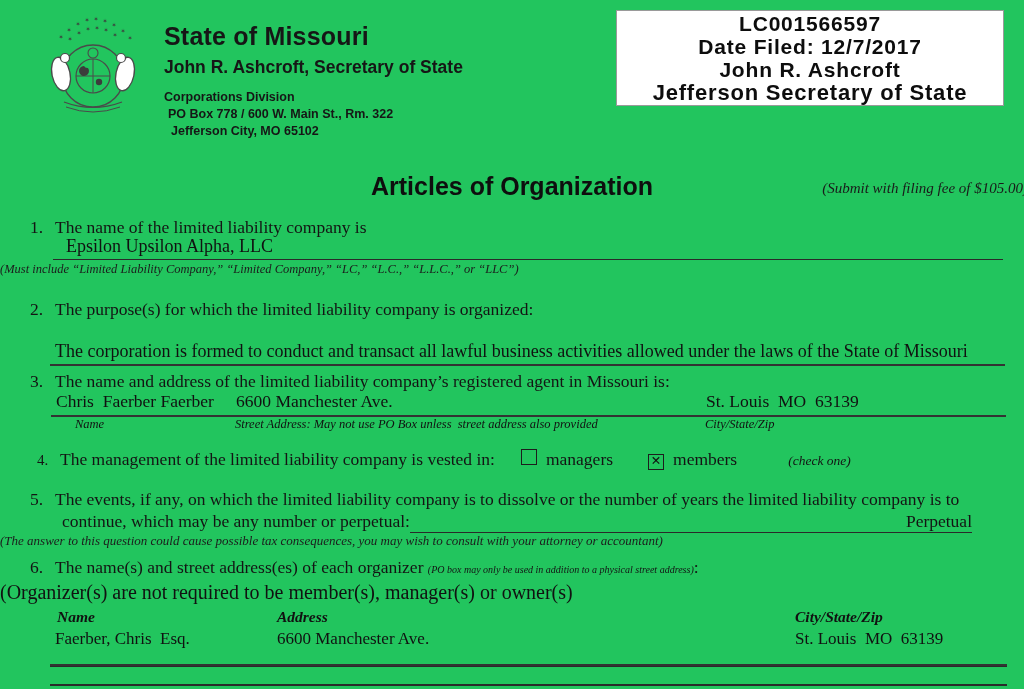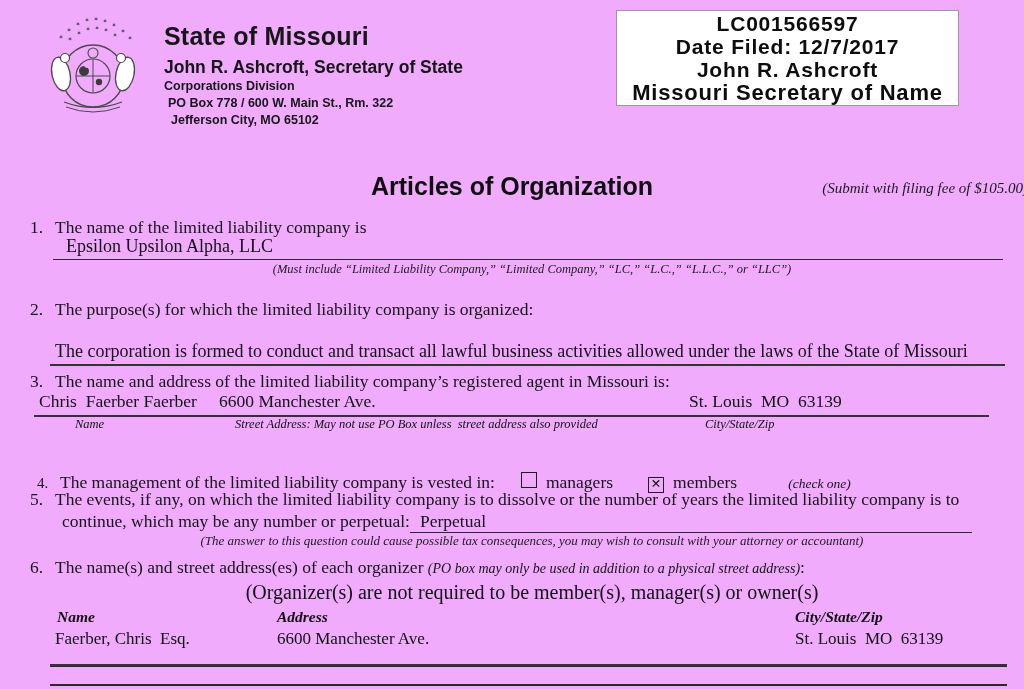--- a/index.html
+++ b/index.html
@@ -1,75 +1,75 @@
 <!DOCTYPE html>
 <html><head>
 <meta charset="utf-8">
 <style>
   * { margin:0; padding:0; box-sizing:border-box; }
   html,body { background:#fff; }
   .page {
-    position:relative; width:1024px; height:689px; background:#f0abfc;
+    position:relative; width:1024px; height:689px; background:#22c55e;
     font-family:"Liberation Serif", serif; color:#111; overflow:hidden;
   }
 
   
   .seal { position:absolute; left:46px; top:12px; width:94px; height:108px; }
   .agency { position:absolute; left:164px; top:22px; font-family:"Liberation Sans", sans-serif; font-weight:bold; color:#161616; }
   .agency-state { font-size:25px; line-height:28px; letter-spacing:0.2px; }
   .agency-secretary { font-size:17.5px; line-height:20px; margin-top:7px; }
-  .agency-division { font-size:12.5px; line-height:15px; margin-top:2px; }
+  .agency-division { font-size:12.5px; line-height:15px; margin-top:13px; }
   .agency-addr1 { font-size:12.5px; line-height:15px; margin-top:2px; padding-left:4px; }
   .agency-addr2 { font-size:12.5px; line-height:15px; margin-top:2px; padding-left:7px; }
 
   .stamp {
-    position:absolute; left:616px; top:10px; width:343px; height:96px;
+    position:absolute; left:616px; top:10px; width:388px; height:96px;
     border:1px solid #9a9a9a; background:#fff;
     display:flex; flex-direction:column; justify-content:center; align-items:center;
     font-family:"Liberation Sans", sans-serif; font-weight:bold; color:#0d0d0d;
   }
   .stamp div { line-height:23px; font-size:21px; letter-spacing:0.8px; white-space:pre; }
   .stamp .stamp-office { font-size:22px; }
 
   
   .doc-title { position:absolute; left:0; top:147px; width:100%; text-align:center;
     font-family:"Liberation Sans", sans-serif; font-weight:bold; font-size:25px; color:#0e0e0e;margin-top:25px; }
   .doc-subtitle { position:absolute; left:4px; top:180px; width:100%; text-align:right;
     font-style:italic; font-size:15px; color:#1a1a1a; }
 
   
   .item-line { position:absolute; display:flex; font-size:17.5px; color:#141414; white-space:pre; }
   .item-num { width:25px; flex:0 0 auto; }
   .small-italic { font-style:italic; font-size:12.5px; color:#1c1c1c; }
   .uline-thin  { border-bottom:1.5px solid #2a2a2a; }
   .uline-thick { border-bottom:2px solid #333; }
-  .val { white-space:pre; }
-
-  .note-center { position:absolute; width:100%; text-align:center;padding-left:40px; }
+  .val { white-space:pre;text-align:right; }
+
+  .note-center { position:absolute; width:100%; text-align:left; }
 
   
   .cols { position:absolute; display:flex; }
   .c1-3 { flex:0 0 183px; padding-left:5px; }
   .c2-3 { flex:0 0 470px; padding-left:2px; }
   .c3-3 { flex:1 1 auto; padding-left:2px; }
   .c1-6 { flex:0 0 227px; padding-left:5px; }
   .c2-6 { flex:0 0 518px; }
   .c3-6 { flex:1 1 auto; }
 
-  .agent-row { left:34px; top:391px; width:955px; padding-bottom:3px; font-size:17.5px; white-space:pre; }
+  .agent-row { left:51px; top:391px; width:955px; padding-bottom:3px; font-size:17.5px; white-space:pre; }
   .agent-labels { left:50px; top:417px; width:955px; font-size:12.5px; font-style:italic; white-space:pre; }
   .agent-labels .c1-3 { padding-left:25px; }
 
   
   .checkbox {
     display:inline-block; width:16px; height:16px; border:1.6px solid #1d1d1d;
     font-family:"Liberation Sans", sans-serif; font-size:12.5px; line-height:13px;
     text-align:center; vertical-align:-2px; color:#111; overflow:hidden;
   }
-  .cb-label { padding-left:9px;margin-top:23px; }
+  .cb-label { padding-left:9px; }
   .check-one { font-style:italic; font-size:13.5px; padding-top:2px; }
 
   
   .org-headers { left:50px; top:608px; width:957px; font-weight:bold; font-style:italic; font-size:15.5px; white-space:pre; }
   .org-headers .c1-6 { padding-left:7px; }
   .org-row { left:50px; top:629px; width:957px; padding-bottom:15px; font-size:17px; white-space:pre; }
   .blank-line { position:absolute; left:50px; width:957px; }
 </style>
 </head>
 <body>
@@ -114,21 +114,21 @@
     <div class="agency-secretary">John R. Ashcroft, Secretary of State</div>
     <div class="agency-division">Corporations Division</div>
     <div class="agency-addr1">PO Box 778 / 600 W. Main St., Rm. 322</div>
     <div class="agency-addr2">Jefferson City, MO 65102</div>
   </div>
 
   <div class="stamp">
     <div>LC001566597</div>
     <div>Date Filed: 12/7/2017</div>
     <div>John R. Ashcroft</div>
-    <div class="stamp-office">Missouri Secretary of Name</div>
+    <div class="stamp-office">Jefferson Secretary of State</div>
   </div>
 
   <div class="doc-title">Articles of Organization</div>
   <div class="doc-subtitle">(Submit with filing fee of $105.00)</div>
 
   <div class="item-line" style="left:30px; top:217px;">
     <span class="item-num">1.</span>
     <span>The name of the limited liability company is</span>
   </div>
   <div class="uline-thin" style="position:absolute; left:53px; top:236px; width:950px; padding:0 0 2px 13px; font-size:18px;">
@@ -175,21 +175,21 @@
   </div>
   <div class="item-line" style="left:62px; top:511px; width:910px;">
     <span>continue, which may be any number or perpetual:</span>
     <span class="uline-thin val" style="flex:1 1 auto; padding-left:10px;">Perpetual</span>
   </div>
   <div class="note-center small-italic" style="top:533px; font-size:13px;">(The answer to this question could cause possible tax consequences, you may wish to consult with your attorney or accountant)</div>
 
   <div class="item-line" style="left:30px; top:557px; align-items:baseline;">
     <span class="item-num">6.</span>
     <span>The name(s) and street address(es) of each organizer </span>
-    <span style="font-style:italic; font-size:14px;">(PO box may only be used in addition to a physical street address)</span>
+    <span style="font-style:italic; font-size:10px;">(PO box may only be used in addition to a physical street address)</span>
     <span>:</span>
   </div>
   <div class="note-center" style="top:581px; font-size:20px;">(Organizer(s) are not required to be member(s), manager(s) or owner(s)</div>
 
   <div class="cols org-headers">
     <span class="c1-6">Name</span>
     <span class="c2-6">Address</span>
     <span class="c3-6">City/State/Zip</span>
   </div>
   <div class="cols org-row uline-thick">

